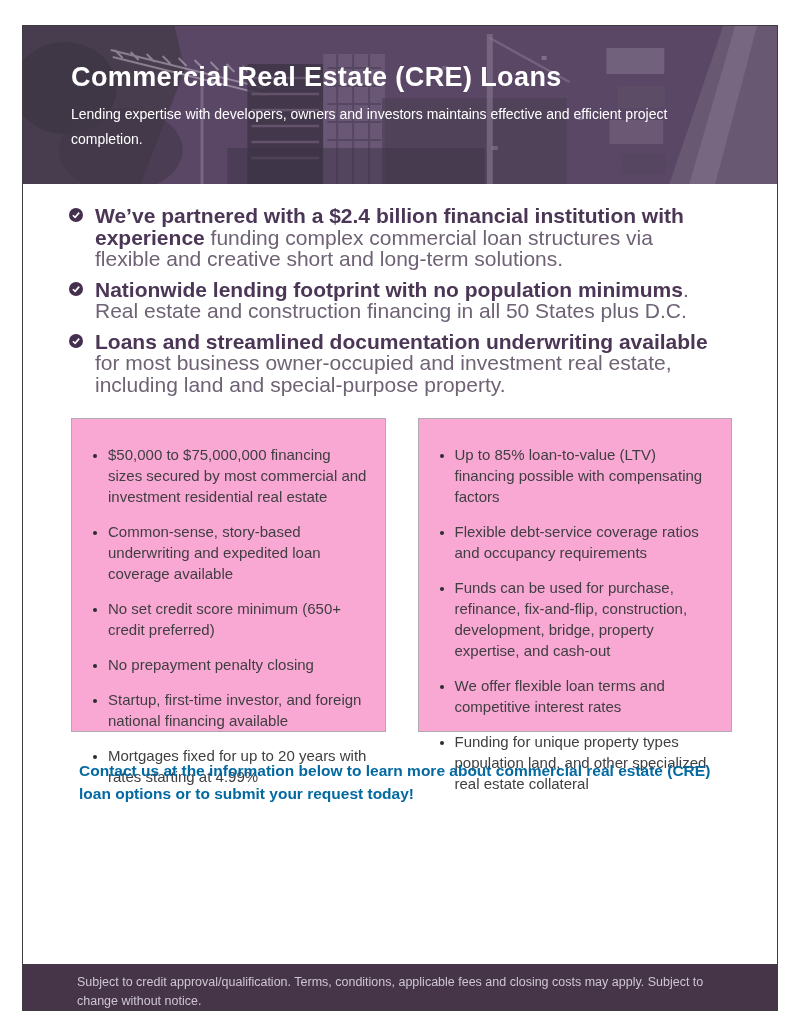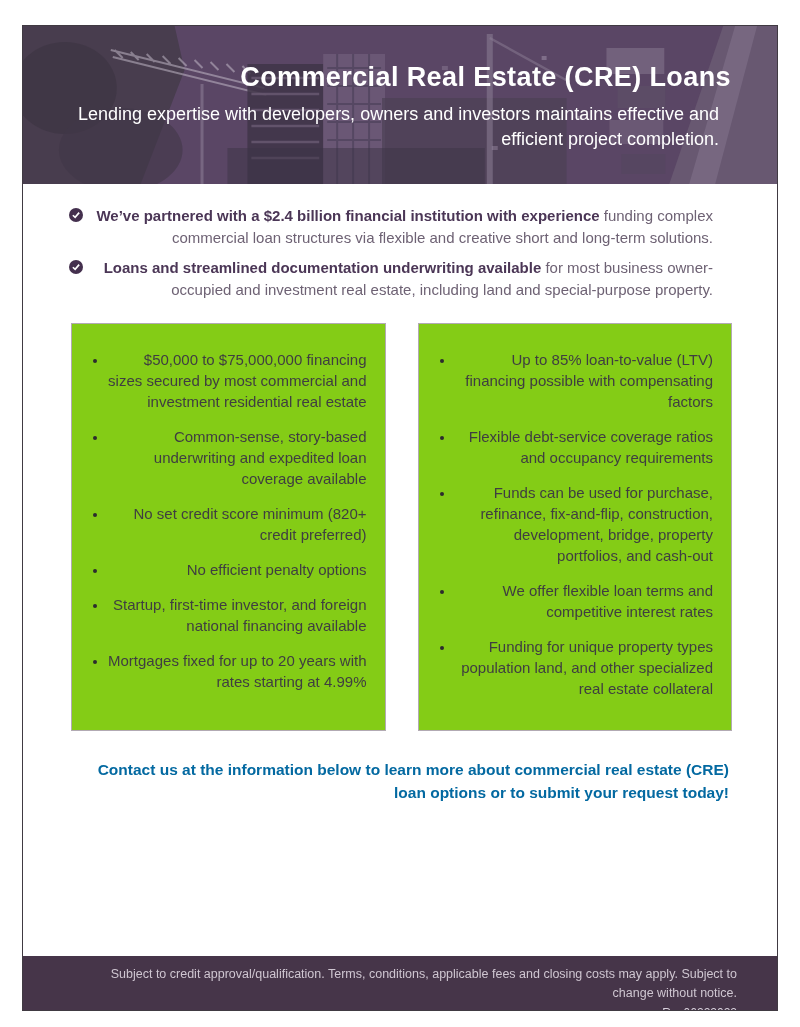--- a/index.html
+++ b/index.html
@@ -11,21 +11,20 @@
   }
   .page {
     position: absolute;
     left: 22px; top: 25px;
     width: 756px; height: 986px;
     border: 1.6px solid #403a42;
     background: #ffffff;
     display: flex;
     flex-direction: column;
     overflow: hidden;
-    text-align: right;
   }
   
   .hero {
     position: relative;
     height: 158px;
     flex: none;
     background: #5a4665;
     overflow: hidden;
   }
   .hero svg.bg { position: absolute; inset: 0; width: 100%; height: 100%; }
@@ -35,56 +34,56 @@
     color: #ffffff;
   }
   .hero-title {
     margin: 0 0 9px 0;
     font-size: 27px;
     font-weight: bold;
     letter-spacing: 0.4px;
   }
   .hero-subtitle {
     margin: 0;
-    font-size: 18px;
+    font-size: 14px;
     line-height: 25px;
     max-width: 648px;
     font-weight: 400;
   }
   
   .highlights {
     padding: 21px 42px 0 46px;
     flex: none;
   }
   .highlight {
     display: flex;
     gap: 12px;
     margin-bottom: 9px;
-    font-size: 15px;
+    font-size: 21px;
     line-height: 21.5px;
   }
   .highlight .chk {
     flex: none;
     width: 14px; height: 14px;
     margin-top: 3px;
   }
   .h-text { max-width: 618px; }
   .h-bold { font-weight: bold; color: #4b3656; }
   .h-rest { color: #6e6274; }
   
   .boxes {
     display: flex;
     gap: 32px;
     margin: 14px 45px 0 48px;
     flex: none;
   }
   .gray-box {
     flex: 1;
-    height: 408px;
-    background: #84cc16;
+    height: 314px;
+    background: #f9a8d4;
     border: 1px solid #b2aab3;
   }
   .gray-box ul {
     margin: 0;
     padding: 25px 18px 0 36px;
   }
   .gray-box li {
     margin-bottom: 14px;
     font-size: 15px;
     line-height: 21px;
@@ -99,24 +98,24 @@
     color: #0369a1;
     font-size: 15.5px;
     line-height: 23px;
     max-width: 650px;
     flex: none;
   }
   .spacer { flex: 1; }
   
   .footer {
     flex: none;
-    height: 54px;
+    height: 46px;
     background: #463549;
     color: #cfc6d1;
-    padding: 9px 40px 0 78px;
+    padding: 9px 40px 0 54px;
     font-size: 12.5px;
     line-height: 19px;
   }
   .footer .rev { color: #d8d1dc; font-size: 12px; margin-top: 1px; }
 </style>
 </head>
 <body>
 
 <div class="page">
 
@@ -167,40 +166,47 @@
         <circle cx="8" cy="8" r="8" fill="#44304e"></circle>
         <path d="M4.4 8.3 L7 10.7 L11.6 5.3" stroke="#ffffff" stroke-width="1.9" fill="none"></path>
       </svg>
       <div class="h-text"><span class="h-bold">We’ve partnered with a $2.4 billion financial institution with experience</span><span class="h-rest"> funding complex commercial loan structures via flexible and creative short and long-term solutions.</span></div>
     </div>
     <div class="highlight">
       <svg class="chk" viewBox="0 0 16 16" aria-hidden="true">
         <circle cx="8" cy="8" r="8" fill="#44304e"></circle>
         <path d="M4.4 8.3 L7 10.7 L11.6 5.3" stroke="#ffffff" stroke-width="1.9" fill="none"></path>
       </svg>
+      <div class="h-text"><span class="h-bold">Nationwide lending footprint with no population minimums</span><span class="h-rest">. Real estate and construction financing in all 50 States plus D.C.</span></div>
+    </div>
+    <div class="highlight">
+      <svg class="chk" viewBox="0 0 16 16" aria-hidden="true">
+        <circle cx="8" cy="8" r="8" fill="#44304e"></circle>
+        <path d="M4.4 8.3 L7 10.7 L11.6 5.3" stroke="#ffffff" stroke-width="1.9" fill="none"></path>
+      </svg>
       <div class="h-text"><span class="h-bold">Loans and streamlined documentation underwriting available</span><span class="h-rest"> for most business owner-occupied and investment real estate, including land and special-purpose property.</span></div>
     </div>
   </section>
 
   <section class="boxes">
     <div class="gray-box">
       <ul>
         <li>$50,000 to $75,000,000 financing sizes secured by most commercial and investment residential real estate</li>
         <li>Common-sense, story-based underwriting and expedited loan coverage available</li>
-        <li>No set credit score minimum (820+ credit preferred)</li>
-        <li>No efficient penalty options</li>
+        <li>No set credit score minimum (650+ credit preferred)</li>
+        <li>No prepayment penalty closing</li>
         <li>Startup, first-time investor, and foreign national financing available</li>
         <li>Mortgages fixed for up to 20 years with rates starting at 4.99%</li>
       </ul>
     </div>
     <div class="gray-box">
       <ul>
         <li>Up to 85% loan-to-value (LTV) financing possible with compensating factors</li>
         <li>Flexible debt-service coverage ratios and occupancy requirements</li>
-        <li>Funds can be used for purchase, refinance, fix-and-flip, construction, development, bridge, property portfolios, and cash-out</li>
+        <li>Funds can be used for purchase, refinance, fix-and-flip, construction, development, bridge, property expertise, and cash-out</li>
         <li>We offer flexible loan terms and competitive interest rates</li>
         <li>Funding for unique property types population land, and other specialized real estate collateral</li>
       </ul>
     </div>
   </section>
 
   <p class="contact">Contact us at the information below to learn more about commercial real estate (CRE) loan options or to submit your request today!</p>
 
   <div class="spacer"></div>
 

